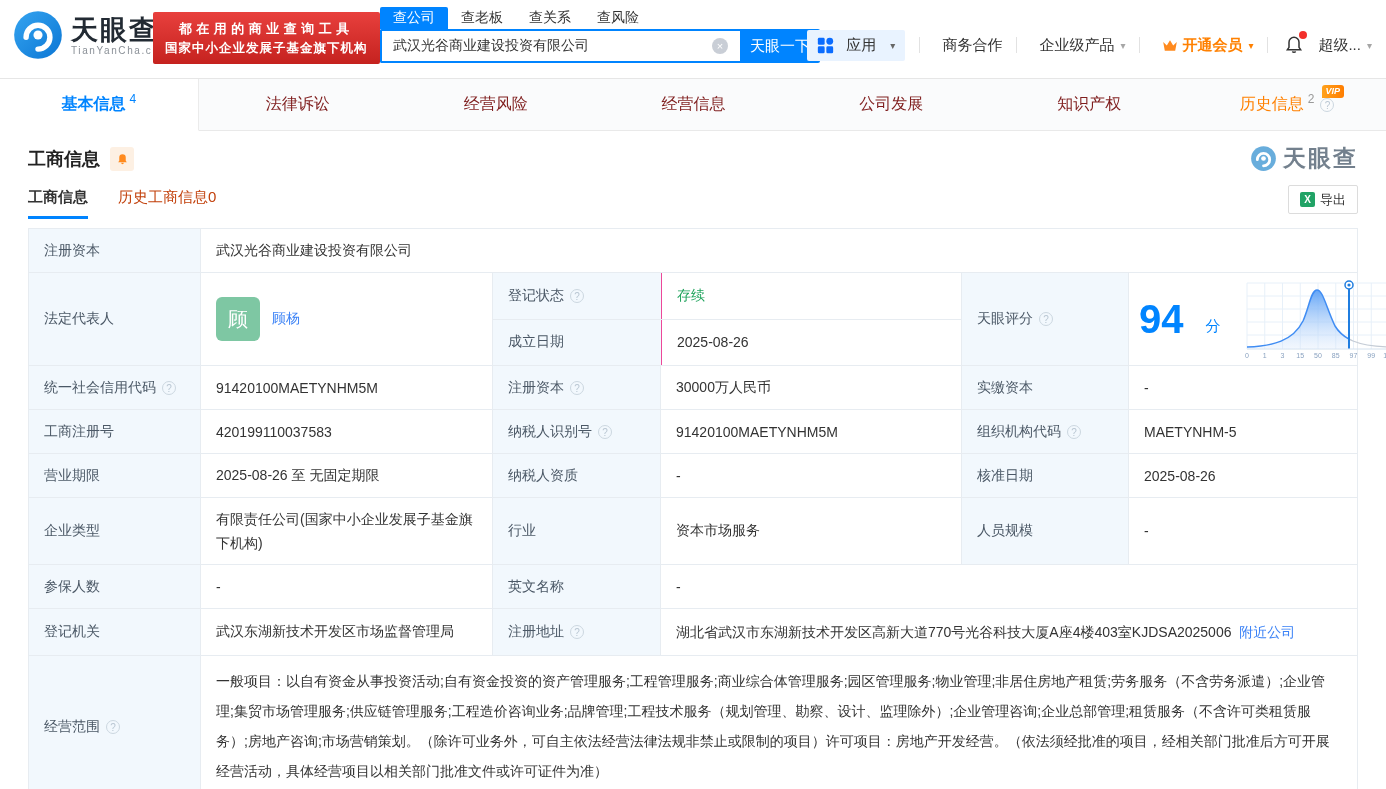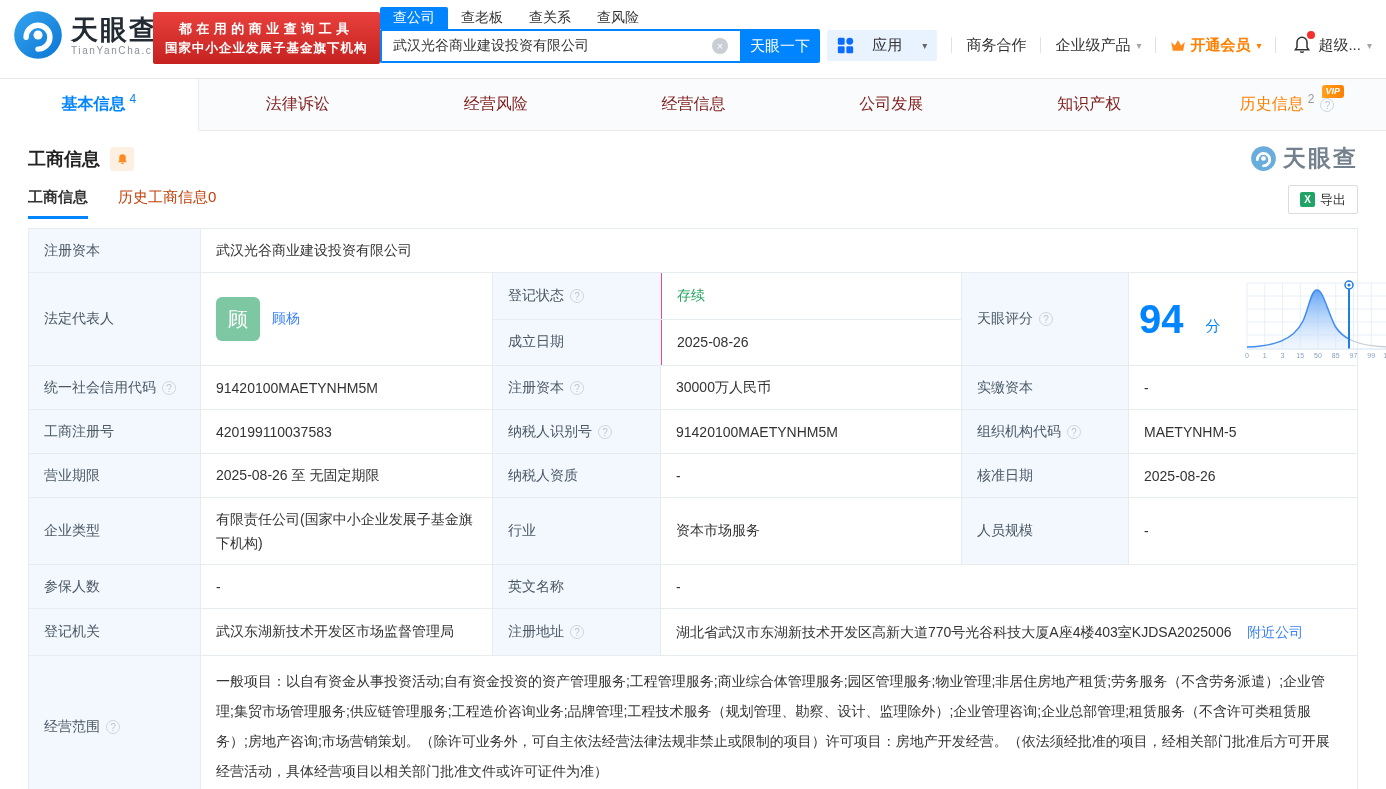--- a/index.html
+++ b/index.html
@@ -23,24 +23,24 @@
   .sbox { display:flex; margin-top:0; position:relative; }
   .sinput { width:360px; height:34px; border:2px solid #0084ff; border-right:none; border-radius:2px 0 0 2px;
             padding:0 34px 0 11px; font-size:14px; color:#333; outline:none;
             font-family:"Liberation Sans","DejaVu Sans",sans-serif; }
   .sclear { position:absolute; left:332px; top:9px; width:16px; height:16px; border-radius:50%;
             background:#c9ced6; color:#fff; font-size:11px; line-height:16px; text-align:center; cursor:pointer; }
   .sbtn { width:80px; height:34px; background:#0084ff; color:#fff; font-size:15px; border:none;
           border-radius:0 2px 2px 0; cursor:pointer; font-family:"Liberation Sans","DejaVu Sans",sans-serif; }
 
   .hnav { position:absolute; right:14px; top:27px; height:36px; display:flex; align-items:center; font-size:15px; color:#333; }
-  .appchip { display:flex; align-items:center; gap:18px; background:#e9f3ff; border-radius:2px; padding:6px 10px; cursor:pointer; }
+  .appchip { display:flex; align-items:center; gap:12px; background:#e9f3ff; border-radius:2px; padding:6px 10px; cursor:pointer; }
   .caret { font-size:10px; color:#666; margin-left:2px; }
   .vsep { width:1px; height:16px; background:#e2e2e2; margin:0 14px; }
-  .navitem { cursor:pointer; display:flex; align-items:center; gap:4px; }
+  .navitem { cursor:pointer; display:flex; align-items:center; gap:4px;margin-left:8px; }
   .navitem .caret { color:#a6a6a6; }
   .vipnav { color:#ff8000; font-weight:bold; }
   .vipnav .caret { color:#ff8000; }
   .bellwrap { position:relative; margin:0 6px 0 2px; cursor:pointer; }
   .reddot { position:absolute; top:-3px; right:-3px; width:8px; height:8px; border-radius:50%; background:#f3302b; }
 
   
   .tabbar { position:absolute; top:78px; left:0; right:0; height:53px; background:#fafbfc;
             border-top:1px solid #e6e6e6; border-bottom:1px solid #e9e9e9; display:flex; }
   .mtab { flex:1; display:flex; align-items:center; justify-content:center; font-size:16px; color:#7f1d1d;
@@ -383,21 +383,21 @@
 
     <div class="tr">
       <div class="td lbl w1">登记机关</div>
       <div class="td w2">武汉东湖新技术开发区市场监督管理局</div>
       <div class="td lbl w3">
         <span>注册地址</span>
         <span class="qmark">?</span>
       </div>
       <div class="td wfill blocktd addr">
         <span>湖北省武汉市东湖新技术开发区高新大道770号光谷科技大厦A座4楼403室KJDSA2025006</span>
-        <a class="bluelink" style="margin-left:12px;">附近公司</a>
+        <a class="bluelink" style="margin-left:4px;">附近公司</a>
       </div>
     </div>
 
     <div class="tr">
       <div class="td lbl w1">
         <span>经营范围</span>
         <span class="qmark">?</span>
       </div>
       <div class="td wfill blocktd scope">一般项目：以自有资金从事投资活动;自有资金投资的资产管理服务;工程管理服务;商业综合体管理服务;园区管理服务;物业管理;非居住房地产租赁;劳务服务（不含劳务派遣）;企业管理;集贸市场管理服务;供应链管理服务;工程造价咨询业务;品牌管理;工程技术服务（规划管理、勘察、设计、监理除外）;企业管理咨询;企业总部管理;租赁服务（不含许可类租赁服务）;房地产咨询;市场营销策划。（除许可业务外，可自主依法经营法律法规非禁止或限制的项目）许可项目：房地产开发经营。（依法须经批准的项目，经相关部门批准后方可开展经营活动，具体经营项目以相关部门批准文件或许可证件为准）</div>
     </div>

